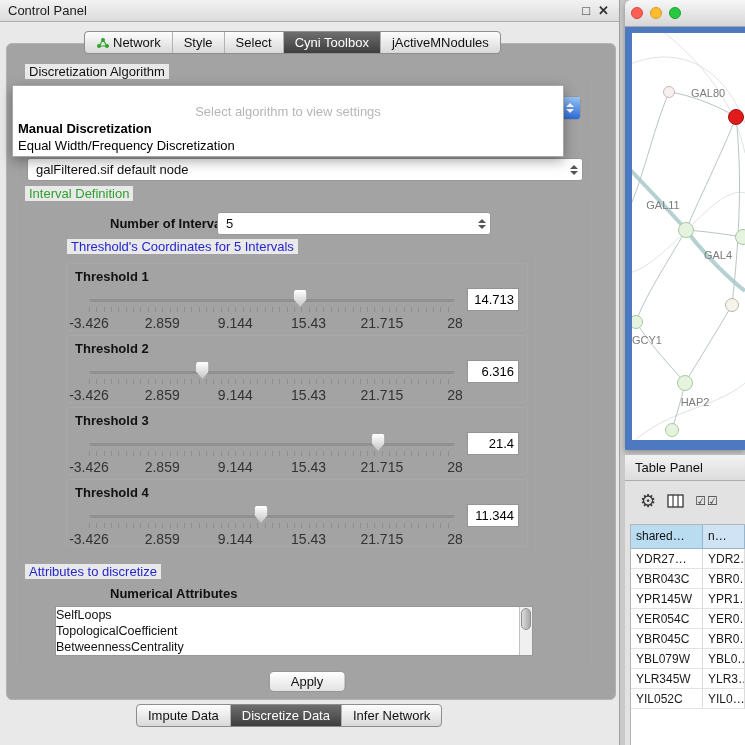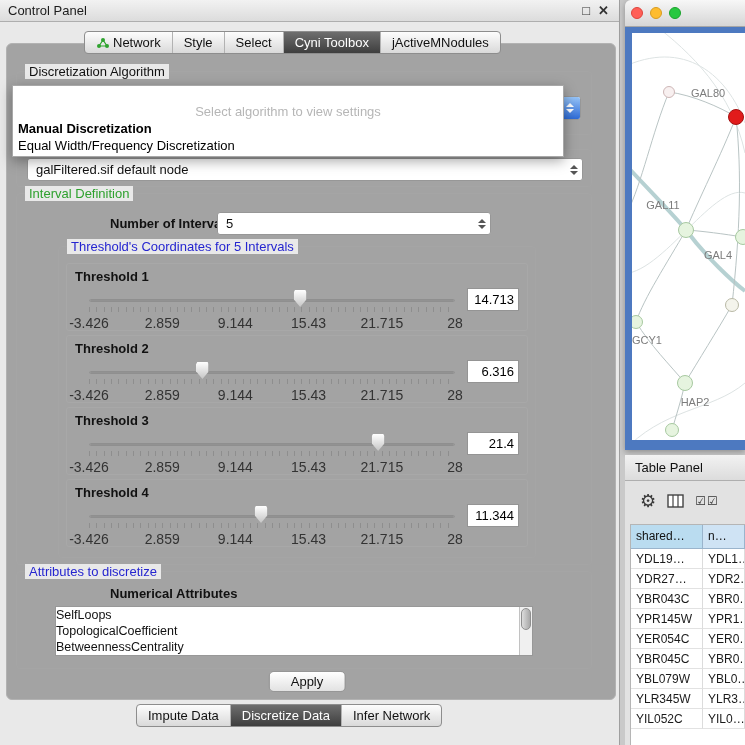--- a/index.html
+++ b/index.html
@@ -385,24 +385,20 @@
       </svg>
       <span class="checks">☑☑</span>
     </div>
     <div class="grid">
       <div class="thead">
         <div class="hcell c0">shared…</div>
         <div class="hcell c1">n…</div>
       </div>
       <div>
           <div class="trow">
-            <div class="tcell c0">YDL19…</div>
-            <div class="tcell c1">YDL1…</div>
-          </div>
-          <div class="trow">
             <div class="tcell c0">YDR27…</div>
             <div class="tcell c1">YDR2…</div>
           </div>
           <div class="trow">
             <div class="tcell c0">YBR043C</div>
             <div class="tcell c1">YBR0…</div>
           </div>
           <div class="trow">
             <div class="tcell c0">YPR145W</div>
             <div class="tcell c1">YPR1…</div>

